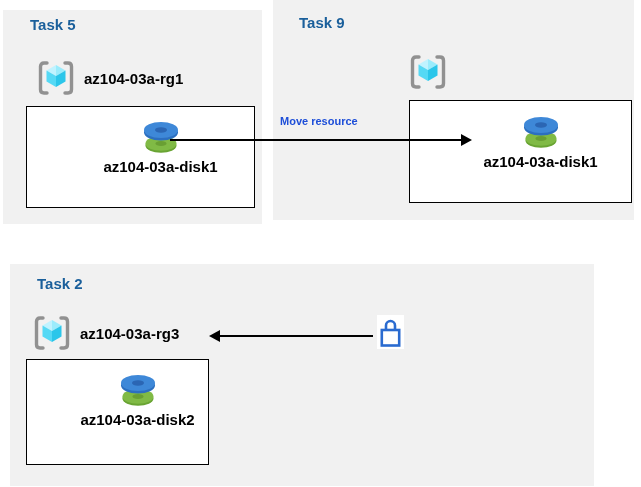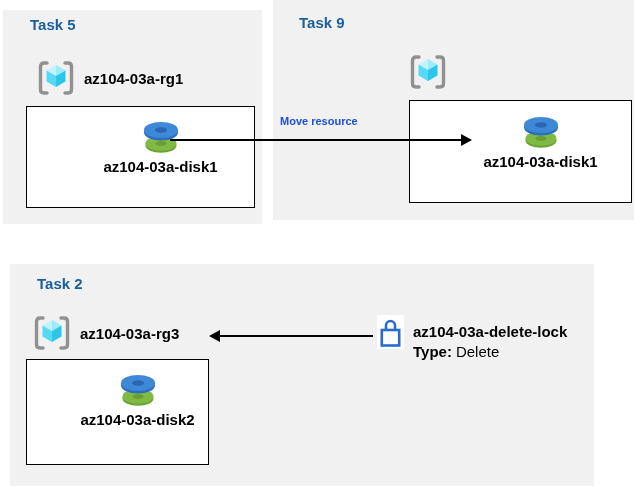--- a/index.html
+++ b/index.html
@@ -130,18 +130,14 @@
   <div id="move-label">Move resource</div>
 
   <div class="arrow-line" id="lock-line"></div>
   <div id="lock-head"></div>
 
   <div id="lock-box">
     <svg class="icon-svg" width="27" height="34">
         <use href="#sym-lock"></use>
       </svg>
   </div>
-  <div id="lock-text">
-    <div id="lock-name" class="bold">az104-03a-delete-lock</div>
-    <div><span id="lock-type-label" class="bold">Type:</span><span id="lock-type-value">Delete</span></div>
-  </div>
 
 </div>
 
 </body></html>

